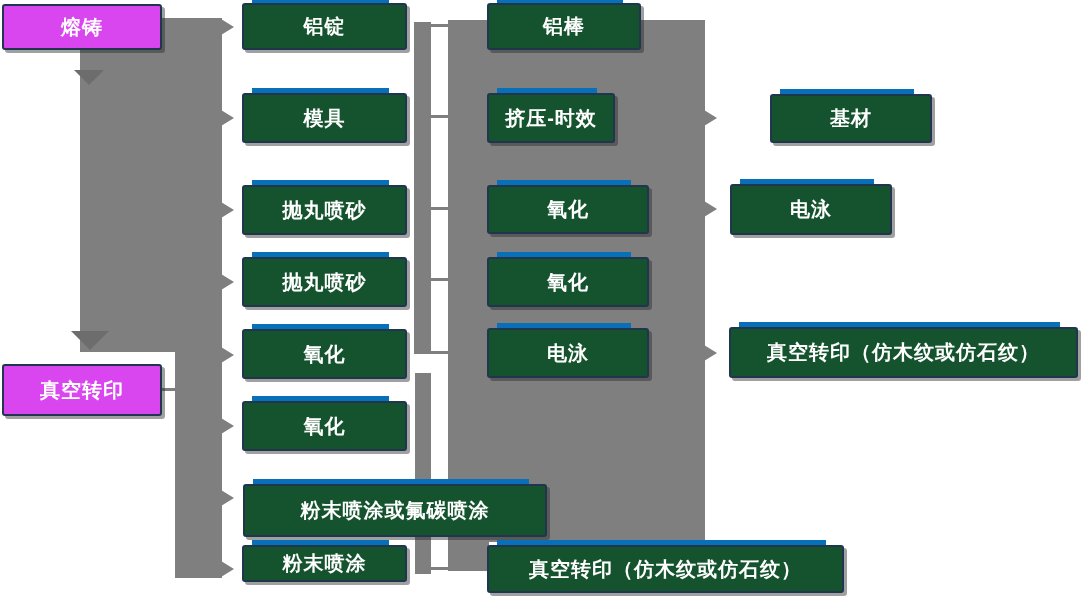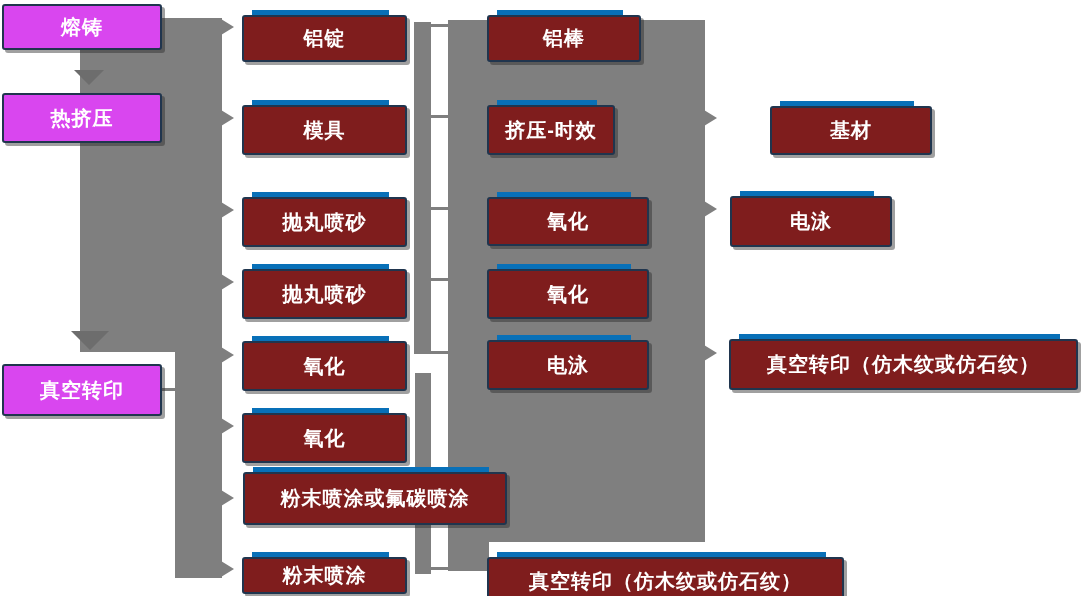--- a/index.html
+++ b/index.html
@@ -28,21 +28,21 @@
   
   .node{
     position:absolute;z-index:3;
     display:flex;align-items:center;justify-content:center;
     color:#ffffff;font-size:20px;font-weight:600;letter-spacing:1px;
     border:2px solid #20354e;border-radius:3px;
     box-shadow:3px 3px 0 rgba(45,45,45,0.45);
     box-sizing:border-box;
     white-space:nowrap;
   }
-  .node.blue{background:#7f1d1d;margin-top:12px;}
+  .node.blue{background:#14532d;}
   .node.blue::before{
     content:"";position:absolute;top:-7px;left:8px;right:16px;height:5px;
     background:#0870b8;z-index:-1;
   }
   .node.dark{background:#d946ef;}
 </style>
 </head>
 <body>
 
 <div id="canvas">
@@ -73,30 +73,29 @@
   <div class="arrow-right" style="left:221px;top:561px"></div>
 
   <div class="arrow-right" style="left:704px;top:110px"></div>
   <div class="arrow-right" style="left:704px;top:201px"></div>
   <div class="arrow-right" style="left:704px;top:345px"></div>
 
   <div class="arrow-down" style="left:74px;top:70px"></div>
   <div class="arrow-down" style="left:71px;top:331px;border-left-width:19px;border-right-width:19px;border-top-width:19px"></div>
 
   <div class="node dark" style="left:2px;top:4px;width:160px;height:46px">熔铸</div>
-  <div class="node dark" style="left:2px;top:93px;width:160px;height:50px">热挤压</div>
   <div class="node dark" style="left:2px;top:364px;width:160px;height:52px">真空转印</div>
 
   <div class="node blue" style="left:242px;top:3px;width:165px;height:47px">铝锭</div>
   <div class="node blue" style="left:242px;top:93px;width:165px;height:50px">模具</div>
   <div class="node blue" style="left:242px;top:185px;width:165px;height:50px">抛丸喷砂</div>
   <div class="node blue" style="left:242px;top:257px;width:165px;height:50px">抛丸喷砂</div>
   <div class="node blue" style="left:242px;top:329px;width:165px;height:50px">氧化</div>
   <div class="node blue" style="left:242px;top:401px;width:165px;height:50px">氧化</div>
-  <div class="node blue" style="left:243px;top:460px;width:264px;height:53px">粉末喷涂或氟碳喷涂</div>
+  <div class="node blue" style="left:243px;top:484px;width:304px;height:53px">粉末喷涂或氟碳喷涂</div>
   <div class="node blue" style="left:242px;top:545px;width:165px;height:37px">粉末喷涂</div>
 
   <div class="node blue" style="left:487px;top:3px;width:154px;height:47px">铝棒</div>
   <div class="node blue" style="left:487px;top:93px;width:128px;height:50px">挤压-时效</div>
   <div class="node blue" style="left:487px;top:185px;width:162px;height:49px">氧化</div>
   <div class="node blue" style="left:487px;top:257px;width:162px;height:50px">氧化</div>
   <div class="node blue" style="left:487px;top:328px;width:162px;height:50px">电泳</div>
   <div class="node blue" style="left:487px;top:545px;width:357px;height:48px">真空转印（仿木纹或仿石纹）</div>
 
   <div class="node blue" style="left:770px;top:94px;width:162px;height:49px">基材</div>

